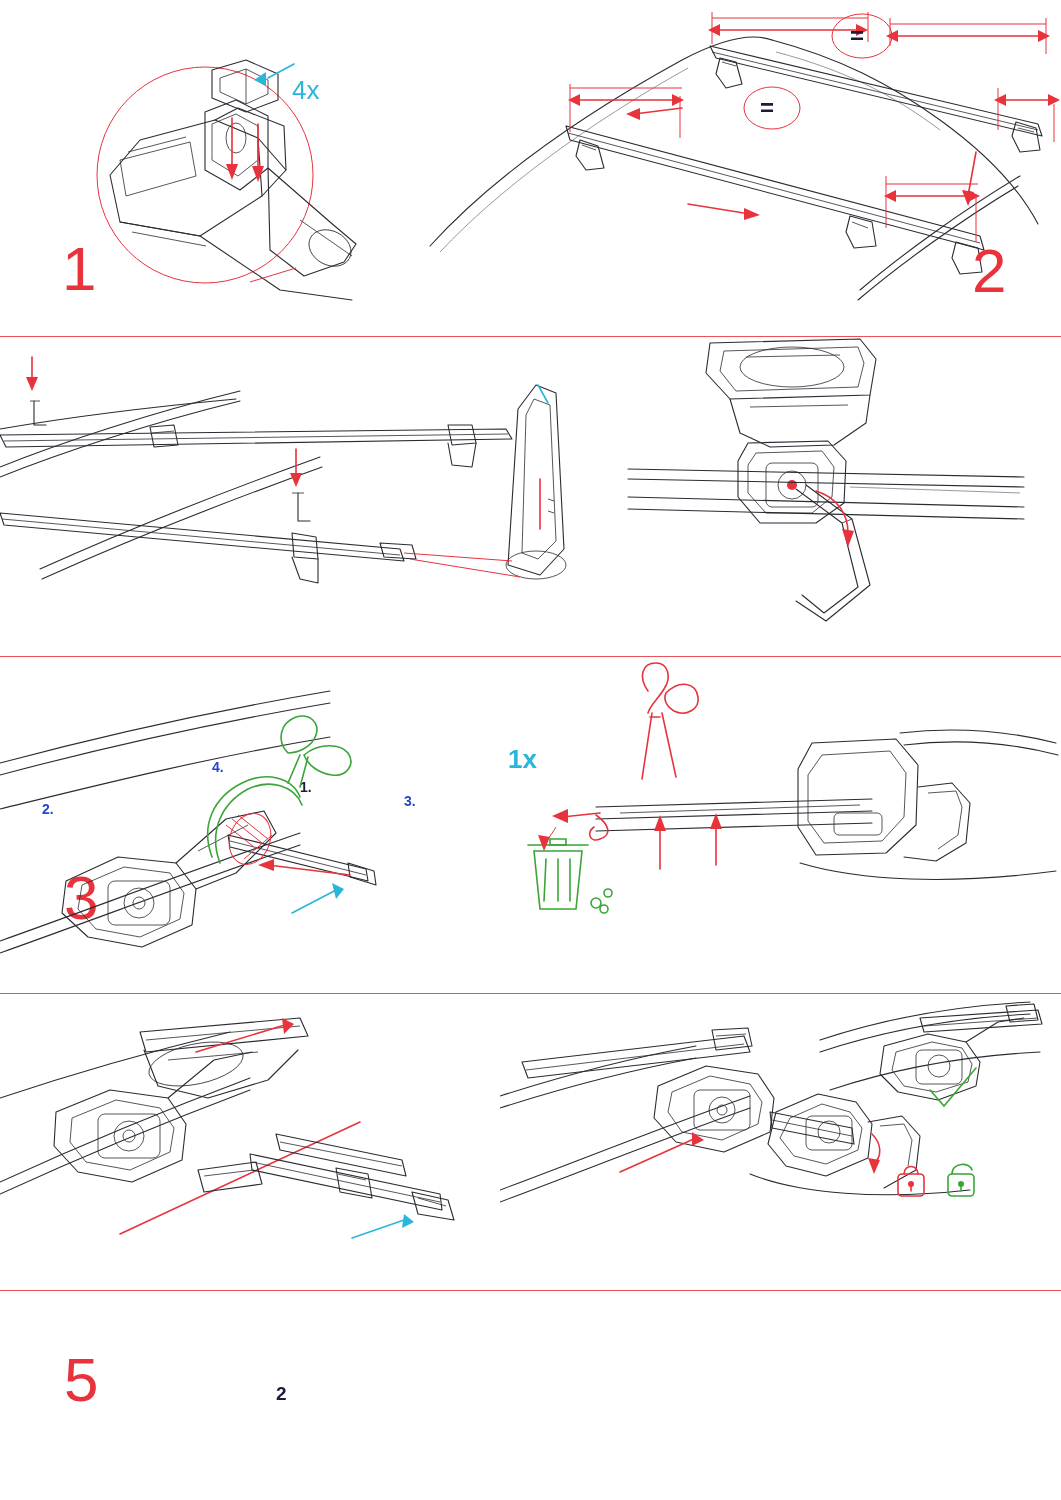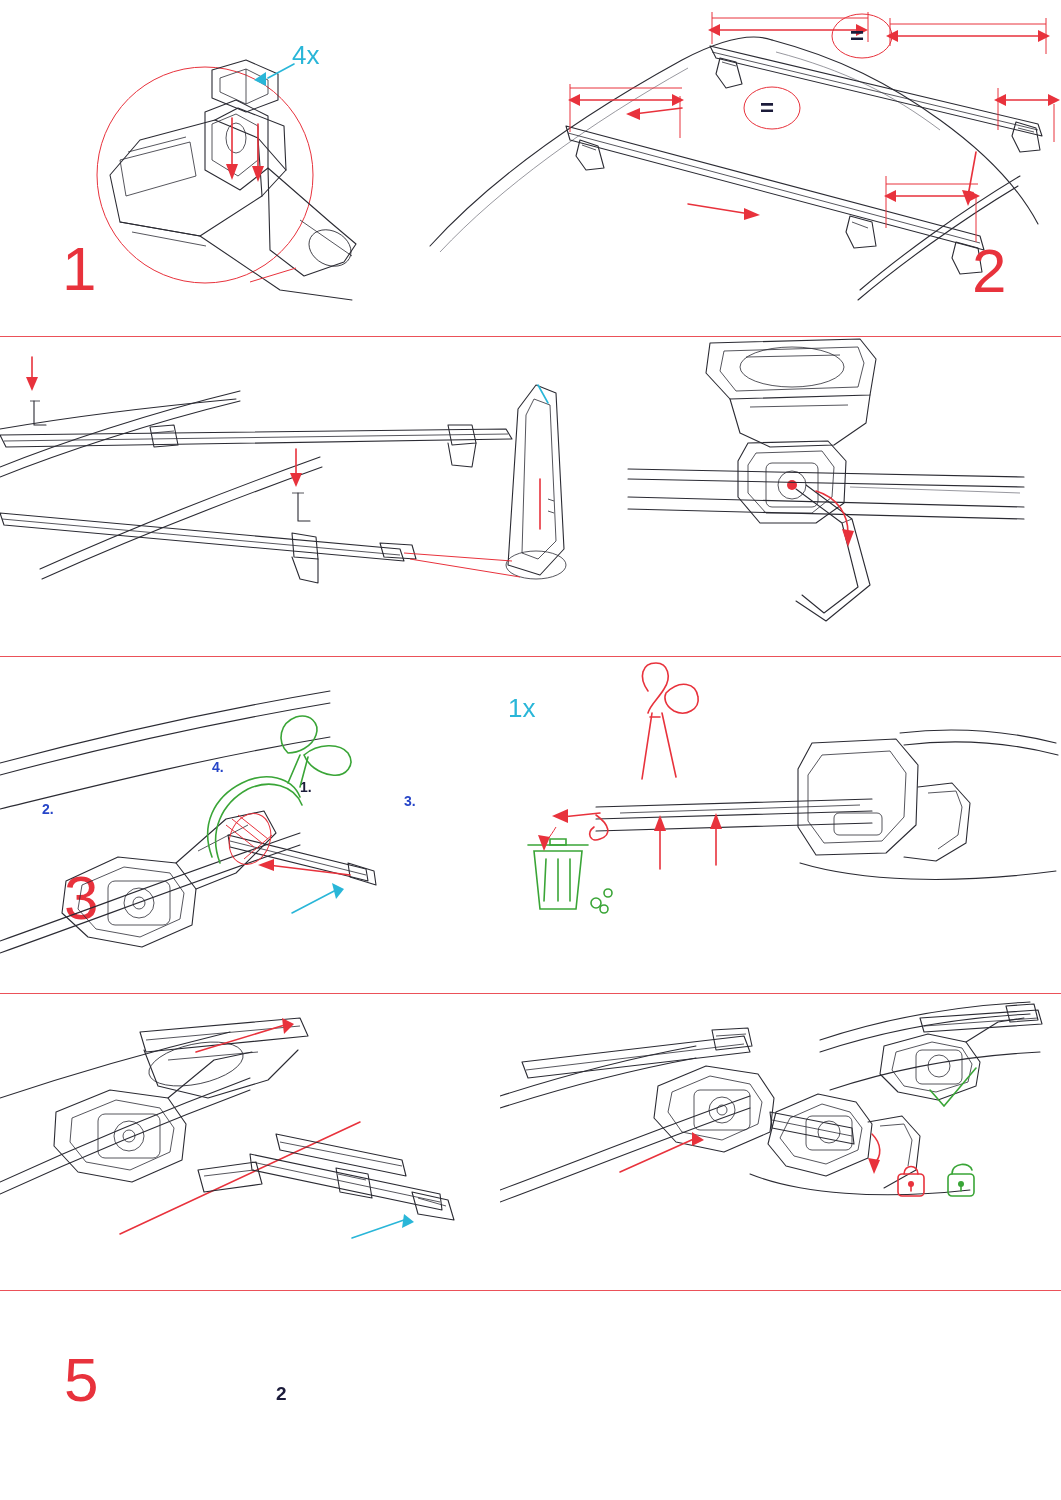--- a/index.html
+++ b/index.html
@@ -41,21 +41,21 @@
   .dark { color:#1b1b3a; }
 
   .lbl {
     position:absolute;
     font-family:"Liberation Sans", sans-serif;
     font-size:19px;
     font-weight:600;
     white-space:nowrap;
   }
   .lbl.sm { font-size:14px; font-weight:600; }
-  .lbl.big { font-size:26px; font-weight:500; }
+  .lbl.big { font-size:26px; font-weight:500;margin-top:35px; }
 
   svg { display:block; }
   .ln  { fill:none; stroke:#2b2b33; stroke-width:1.1; stroke-linejoin:round; stroke-linecap:round; }
   .ln2 { fill:none; stroke:#2b2b33; stroke-width:0.8; }
   .lnl { fill:none; stroke:#6b6b75; stroke-width:0.7; }
   .rd  { fill:none; stroke:#e8323c; stroke-width:1.6; stroke-linecap:round; }
   .rdf { fill:#e8323c; }
   .rdt { fill:none; stroke:#e8323c; stroke-width:1; }
   .cy  { fill:none; stroke:#29b6d8; stroke-width:1.6; stroke-linecap:round; }
   .cyf { fill:#29b6d8; }
@@ -242,21 +242,21 @@
       <path class="ln" d="M298 156 L298 184 L310 184"></path>
       <path class="ln2" d="M292 156 L304 156"></path>
 
       <path class="cy" d="M538 48 L548 66"></path>
     </svg>
     <div class="lbl sm dark" style="left:300px;top:442px;">1.</div>
     <div class="lbl sm blue" style="left:42px;top:464px;">2.</div>
     <div class="lbl sm blue" style="left:404px;top:794px;"></div>
     <div class="lbl sm blue" style="left:404px;top:456px;">3.</div>
     <div class="lbl sm blue" style="left:212px;top:422px;">4.</div>
-    <div class="lbl big cyan" style="left:508px;top:356px;">1x</div>
+    <div class="lbl big cyan" style="left:508px;top:372px;font-weight:bold;">1x</div>
     <div class="step-num thin" style="left:64px;top:530px;">3</div>
   </div>
 
   <div class="panel" style="left:620px;top:337px;width:441px;height:318px;">
     <svg width="441" height="318" viewBox="0 0 441 318">
 
       <path class="ln" d="M90 6 L240 2 L256 22 L250 58 L110 62 L86 36 Z"></path>
       <path class="ln2" d="M104 14 L238 10 L244 26 L238 50 L116 54 L100 34 Z"></path>
       <ellipse cx="172" cy="30" rx="52" ry="20" class="ln2"></ellipse>
       <path class="ln2" d="M126 20 L220 18"></path>

